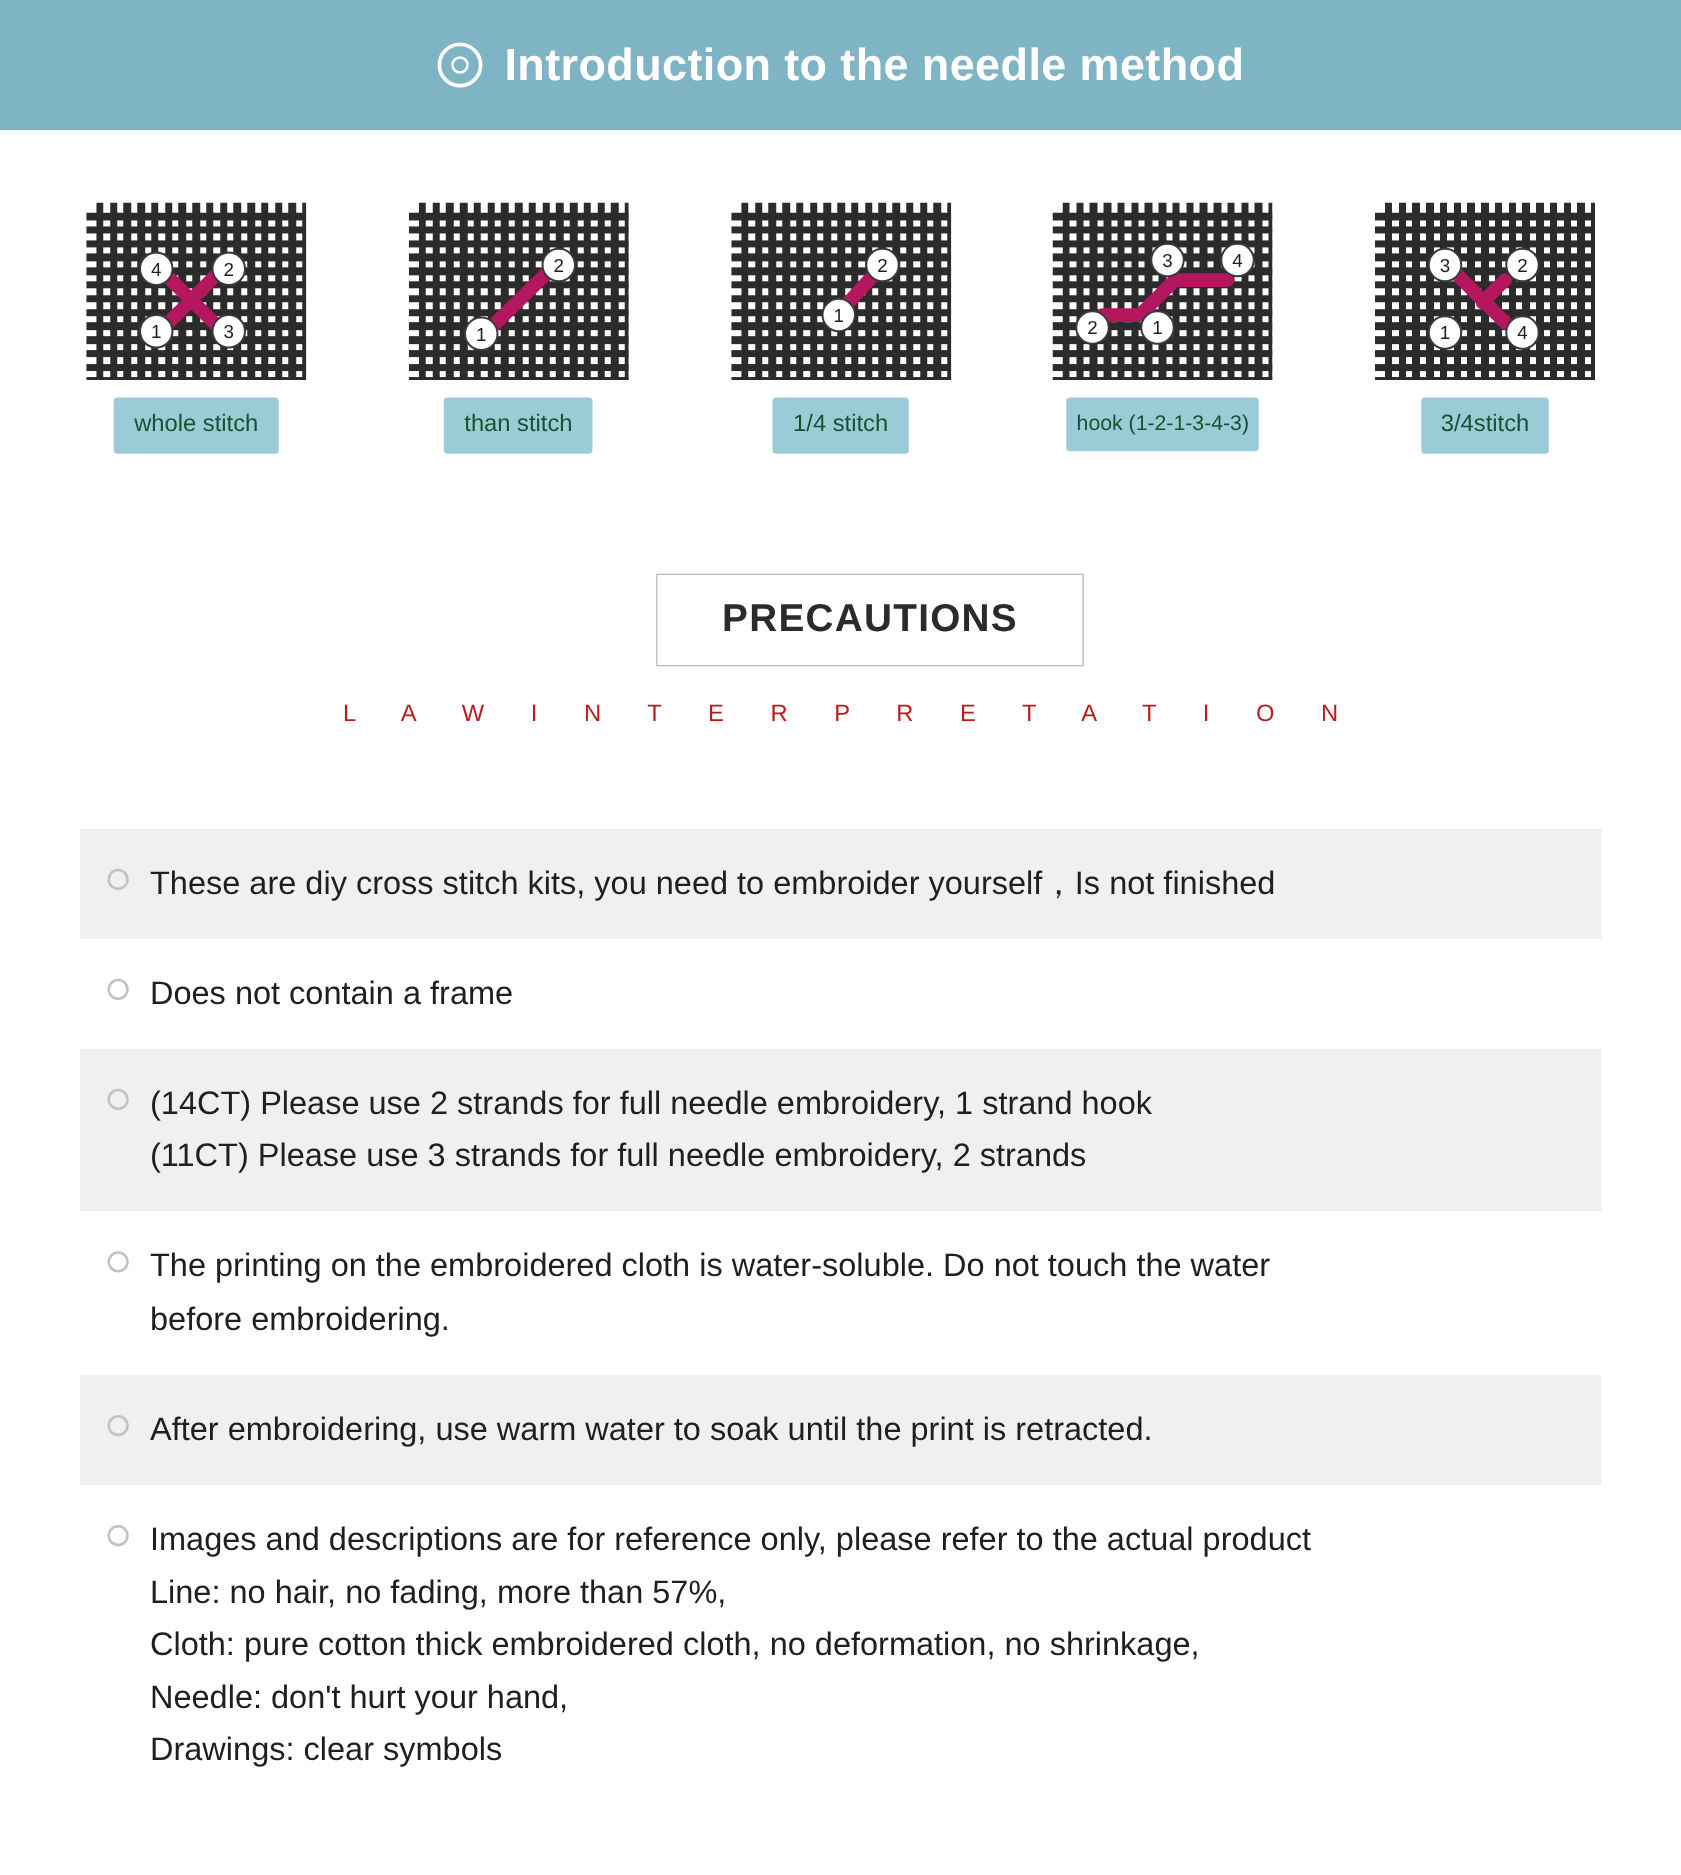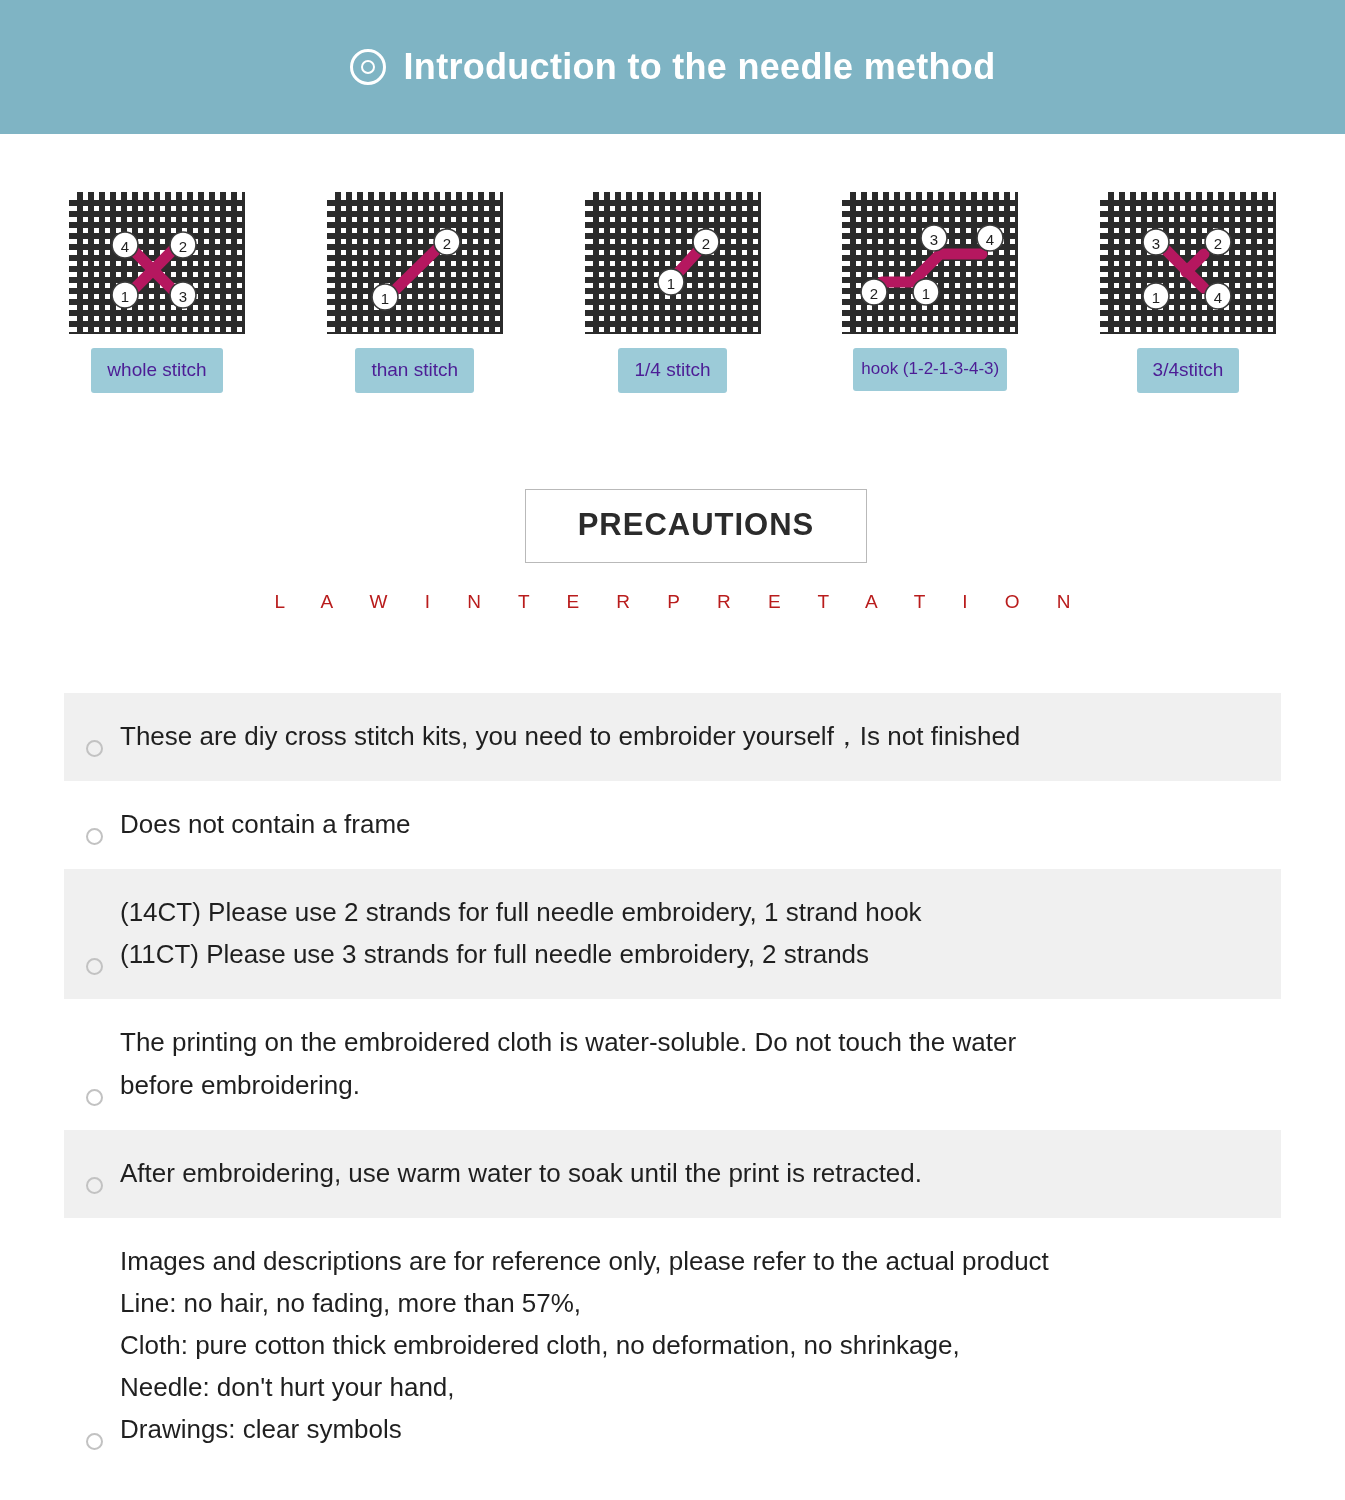--- a/index.html
+++ b/index.html
@@ -12,21 +12,21 @@
     height: 1500px;
     font-family: "Liberation Sans", sans-serif;
     color: #262626;
     overflow: hidden;
     position: relative;
   }
 
   
   .header {
     background: #7fb4c4;
-    height: 134px;
+    height: 104px;
     display: flex;
     align-items: center;
     justify-content: center;
     gap: 18px;
   }
   .header-icon {
     width: 30px;
     height: 30px;
     border-radius: 50%;
     border: 3px solid #ffffff;
@@ -85,21 +85,21 @@
   }
   .grid-dots::before {
     
     content: "";
     position: absolute;
     inset: 0;
   }
   .label {
     margin-top: 14px;
     background: #9ccbd8;
-    color: #4c1d95;
+    color: #14532d;
     font-size: 19px;
     padding: 11px 16px 12px 16px;
     border-radius: 3px;
     white-space: nowrap;
     text-align: center;
     box-sizing: border-box;
   }
   .label.small {
     font-size: 17px;
     padding: 11px 8px 12px 8px;
@@ -131,21 +131,21 @@
   }
 
   
   .notes {
     margin-top: 80px;
     padding: 0 64px;
     box-sizing: border-box;
   }
   .note {
     display: flex;
-    align-items: flex-end;
+    align-items: flex-start;
     padding: 22px 20px 24px 22px;
     box-sizing: border-box;
   }
   .note.alt {
     background: #f0f0f0;
   }
   .bullet {
     width: 17px;
     height: 17px;
     border-radius: 50%;

